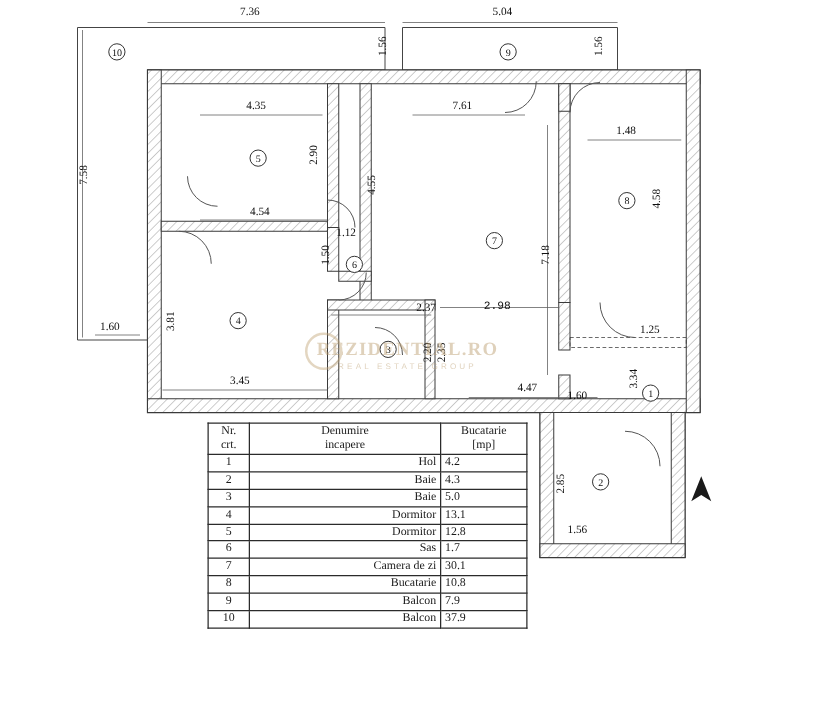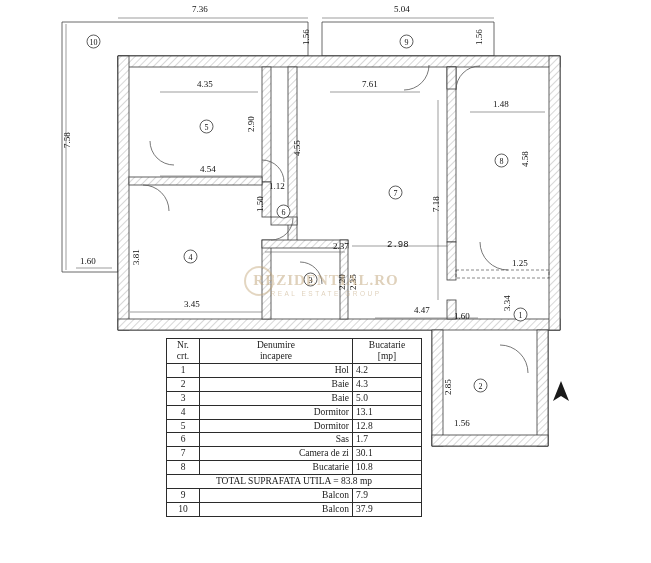--- a/index.html
+++ b/index.html
@@ -341,23 +341,20 @@
     <tr>
       <td class="c-nr">7</td>
       <td class="c-name">Camera de zi</td>
       <td class="c-area">30.1</td>
     </tr>
     <tr>
       <td class="c-nr">8</td>
       <td class="c-name">Bucatarie</td>
       <td class="c-area">10.8</td>
     </tr>
-    <tr class="total-row">
-      <td class="total" colspan="3">TOTAL SUPRAFATA UTILA = 83.8 mp</td>
-    </tr>
     <tr>
       <td class="c-nr">9</td>
       <td class="c-name">Balcon</td>
       <td class="c-area">7.9</td>
     </tr>
     <tr>
       <td class="c-nr">10</td>
       <td class="c-name">Balcon</td>
       <td class="c-area">37.9</td>
     </tr>

